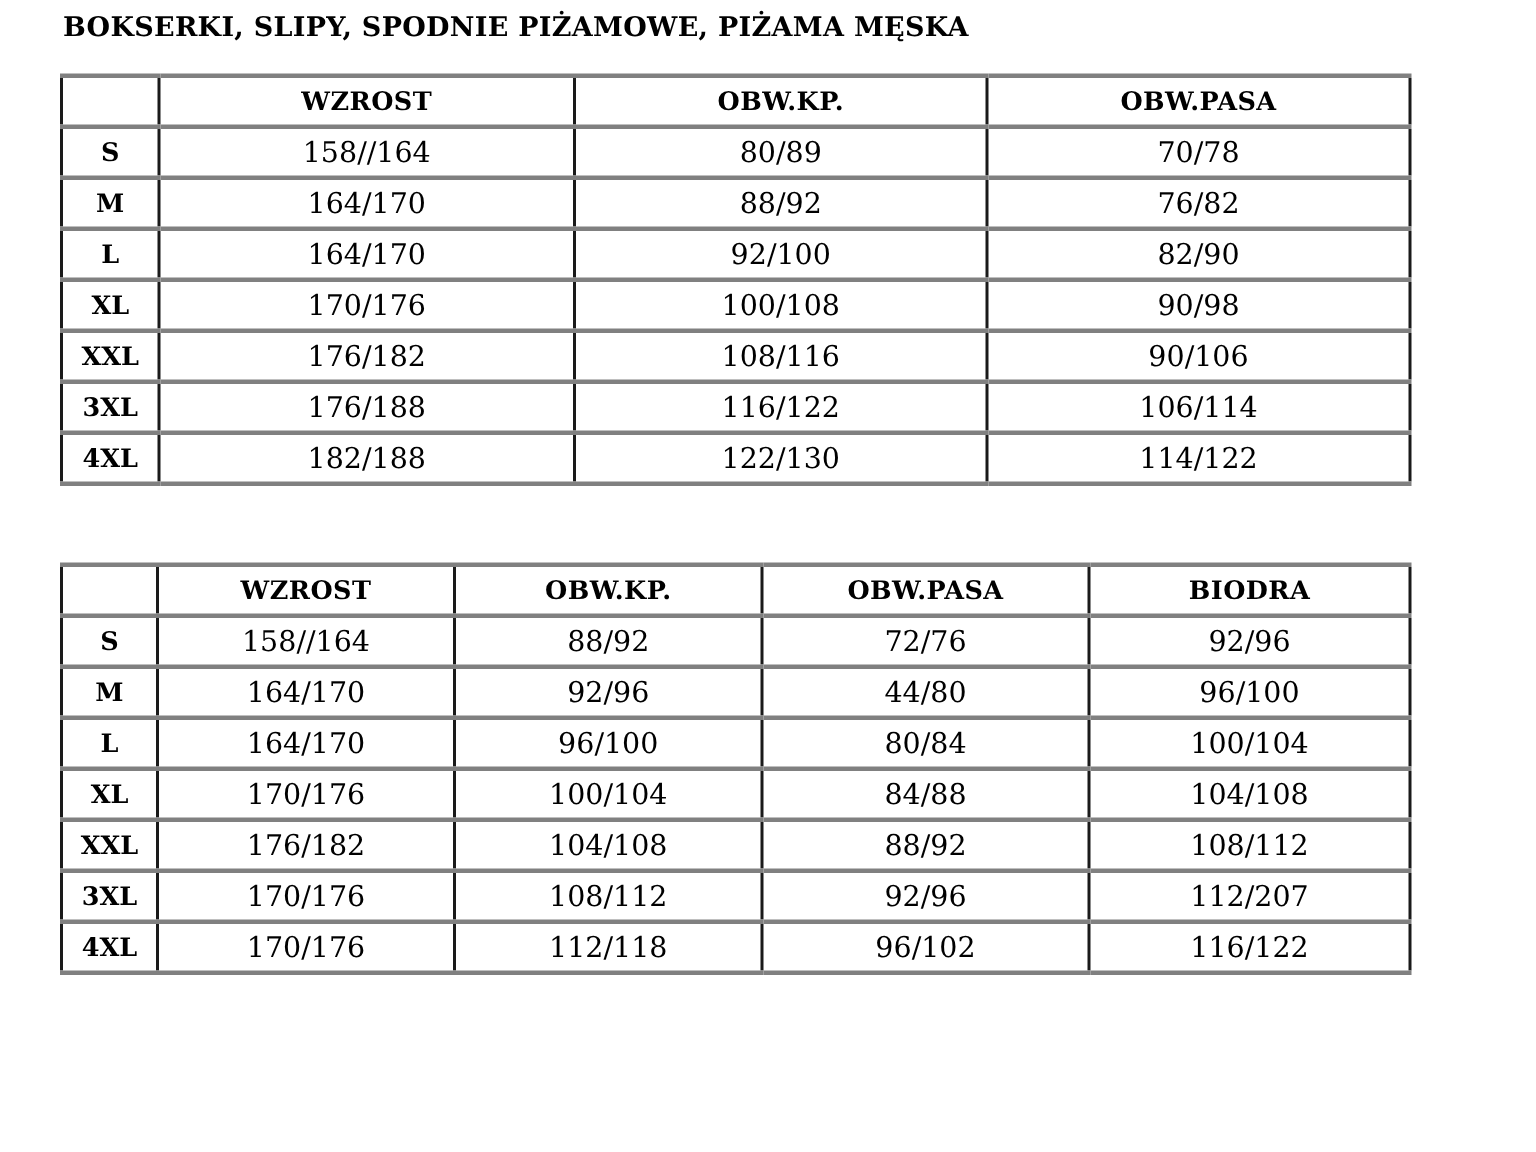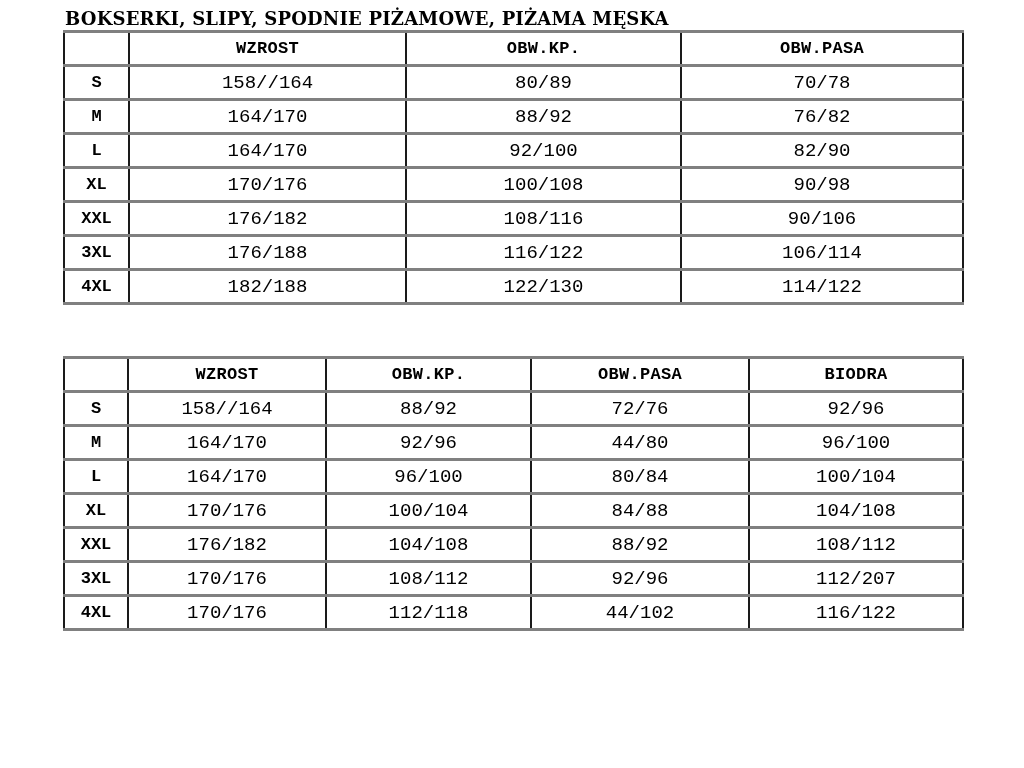--- a/index.html
+++ b/index.html
@@ -7,36 +7,36 @@
     width: 1024px;
     height: 768px;
     background: #ffffff;
     font-family: "DejaVu Serif", "Liberation Serif", serif;
     color: #000000;
     overflow: hidden;
   }
   .page {
     width: 1024px;
     height: 768px;
-    padding: 7px 0 0 63px;
+    padding: 7px 0 0 40px;
   }
   .section-title {
     font-size: 18px;
     font-weight: bold;
     letter-spacing: 0.2px;
     margin-left: 2px;
     margin-bottom: 0;
     line-height: 23px;
     white-space: nowrap;
   }
   .size-table {
     border-collapse: collapse;
     table-layout: fixed;
     width: 899px;
-    font-family: Liberation Mono, monospace;
+    margin-top: 19px;
   }
   .size-table th, .size-table td {
     border-left: 2px solid #1a1a1a;
     border-right: 2px solid #1a1a1a;
     border-top: 3px solid #808080;
     border-bottom: 3px solid #808080;
     height: 34px;
     text-align: center;
     vertical-align: middle;
     padding: 0;
@@ -197,20 +197,20 @@
             <th>3XL</th>
             <td>170/176</td>
             <td>108/112</td>
             <td>92/96</td>
             <td>112/207</td>
           </tr>
           <tr>
             <th>4XL</th>
             <td>170/176</td>
             <td>112/118</td>
-            <td>44/102</td>
+            <td>96/102</td>
             <td>116/122</td>
           </tr>
         </tbody>
       </table>
   </section>
 
 </div>
 
 </body></html>

